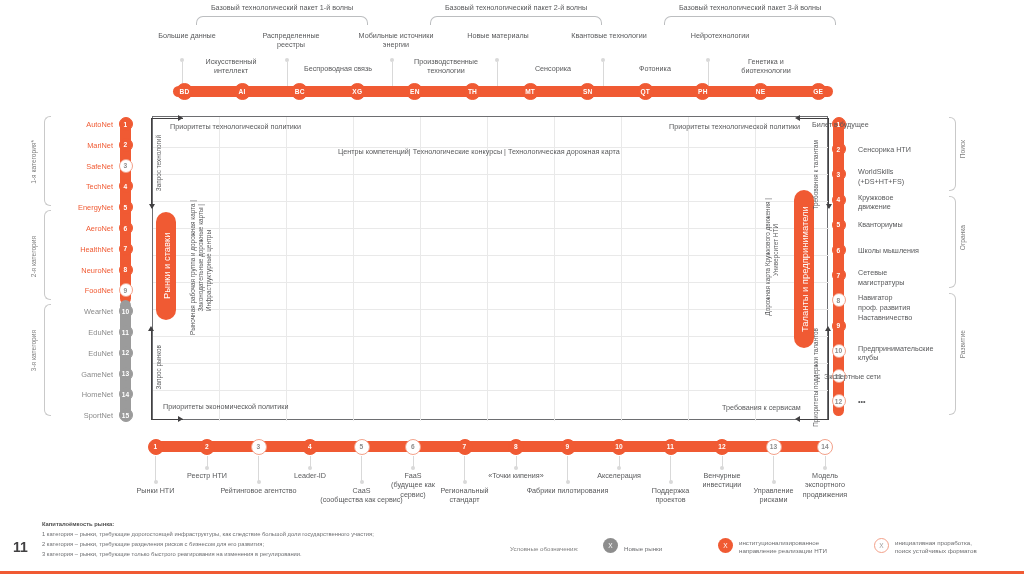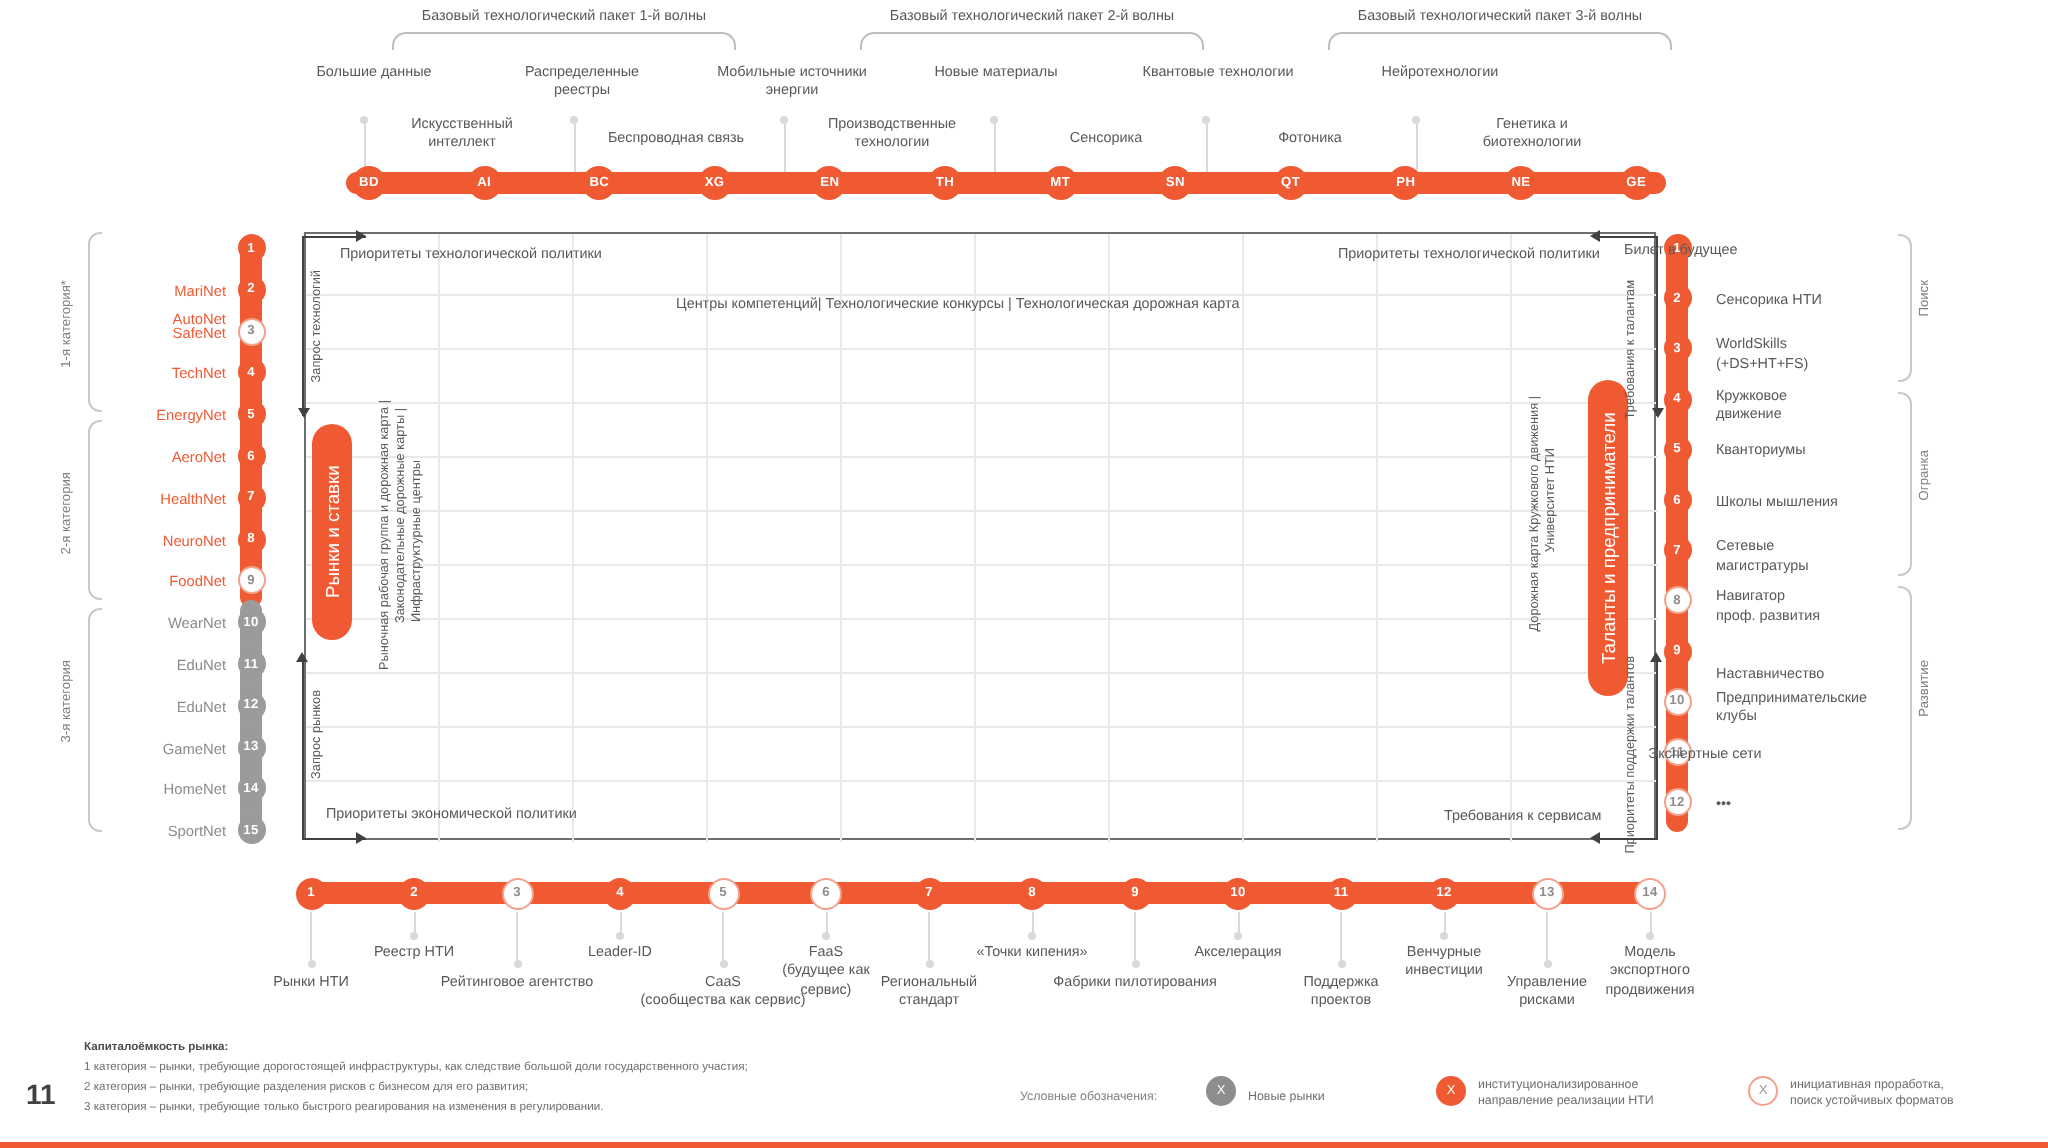--- a/index.html
+++ b/index.html
@@ -145,21 +145,21 @@
   <div class="cat-label vert" style="left:30px;top:330px;">3-я категория</div>
 
   <div class="cbrace" style="left:44px;top:116px;height:90px;"></div>
   <div class="cbrace" style="left:44px;top:210px;height:90px;"></div>
   <div class="cbrace" style="left:44px;top:304px;height:112px;"></div>
 
   <div class="rail-v" style="left:120px;top:120px;height:184px;"></div>
   <div class="rail-v grey" style="left:120px;top:300px;height:118px;"></div>
   <div id="market-list">
       <div class="node filled" style="left: 118.5px; top: 117px; width: 14px; height: 14px;">1</div>
-      <div class="net-name o" style="left: 30px; top: 120px; width: 83px; margin-top: 35px;">AutoNet</div>
+      <div class="net-name o" style="left: 30px; top: 120px; width: 83px;">AutoNet</div>
       <div class="node filled" style="left: 118.5px; top: 137.8px; width: 14px; height: 14px;">2</div>
       <div class="net-name o" style="left: 30px; top: 140.8px; width: 83px;">MariNet</div>
       <div class="node hollow" style="left: 118.5px; top: 158.6px; width: 14px; height: 14px;">3</div>
       <div class="net-name o" style="left: 30px; top: 161.6px; width: 83px;">SafeNet</div>
       <div class="node filled" style="left: 118.5px; top: 179.4px; width: 14px; height: 14px;">4</div>
       <div class="net-name o" style="left: 30px; top: 182.4px; width: 83px;">TechNet</div>
       <div class="node filled" style="left: 118.5px; top: 200.2px; width: 14px; height: 14px;">5</div>
       <div class="net-name o" style="left: 30px; top: 203.2px; width: 83px;">EnergyNet</div>
       <div class="node filled" style="left: 118.5px; top: 221px; width: 14px; height: 14px;">6</div>
       <div class="net-name o" style="left: 30px; top: 224px; width: 83px;">AeroNet</div>
@@ -259,21 +259,21 @@
       <div class="tal-name" style="left: 858px; top: 192.6px;">Кружковое<br>движение</div>
       <div class="node filled" style="left: 831.5px; top: 217.8px; width: 14px; height: 14px;">5</div>
       <div class="tal-name" style="left: 858px; top: 220.3px;">Кванториумы</div>
       <div class="node filled" style="left: 831.5px; top: 243px; width: 14px; height: 14px;">6</div>
       <div class="tal-name" style="left: 858px; top: 245.5px;">Школы мышления</div>
       <div class="node filled" style="left: 831.5px; top: 268.2px; width: 14px; height: 14px;">7</div>
       <div class="tal-name" style="left: 858px; top: 268.2px;">Сетевые<br>магистратуры</div>
       <div class="node hollow" style="left: 831.5px; top: 293.4px; width: 14px; height: 14px;">8</div>
       <div class="tal-name" style="left: 858px; top: 293.4px;">Навигатор<br>проф. развития</div>
       <div class="node filled" style="left: 831.5px; top: 318.6px; width: 14px; height: 14px;">9</div>
-      <div class="tal-name" style="left: 858px; top: 332px;">Наставничество</div>
+      <div class="tal-name" style="left: 858px; top: 313px;">Наставничество</div>
       <div class="node hollow" style="left: 831.5px; top: 343.8px; width: 14px; height: 14px;">10</div>
       <div class="tal-name" style="left: 858px; top: 343.8px;">Предпринимательские<br>клубы</div>
       <div class="node hollow" style="left: 831.5px; top: 369px; width: 14px; height: 14px;">11</div>
       <div class="tal-name" style="left: 824px; top: 371.5px;">Экспертные сети</div>
       <div class="node hollow" style="left: 831.5px; top: 394.2px; width: 14px; height: 14px;">12</div>
       <div class="tal-name" style="left: 858px; top: 396.7px;">•••</div>
     </div>
 
   <div class="cbrace r" style="left:949px;top:117px;height:74px;"></div>
   <div class="cbrace r" style="left:949px;top:196px;height:92px;"></div>

